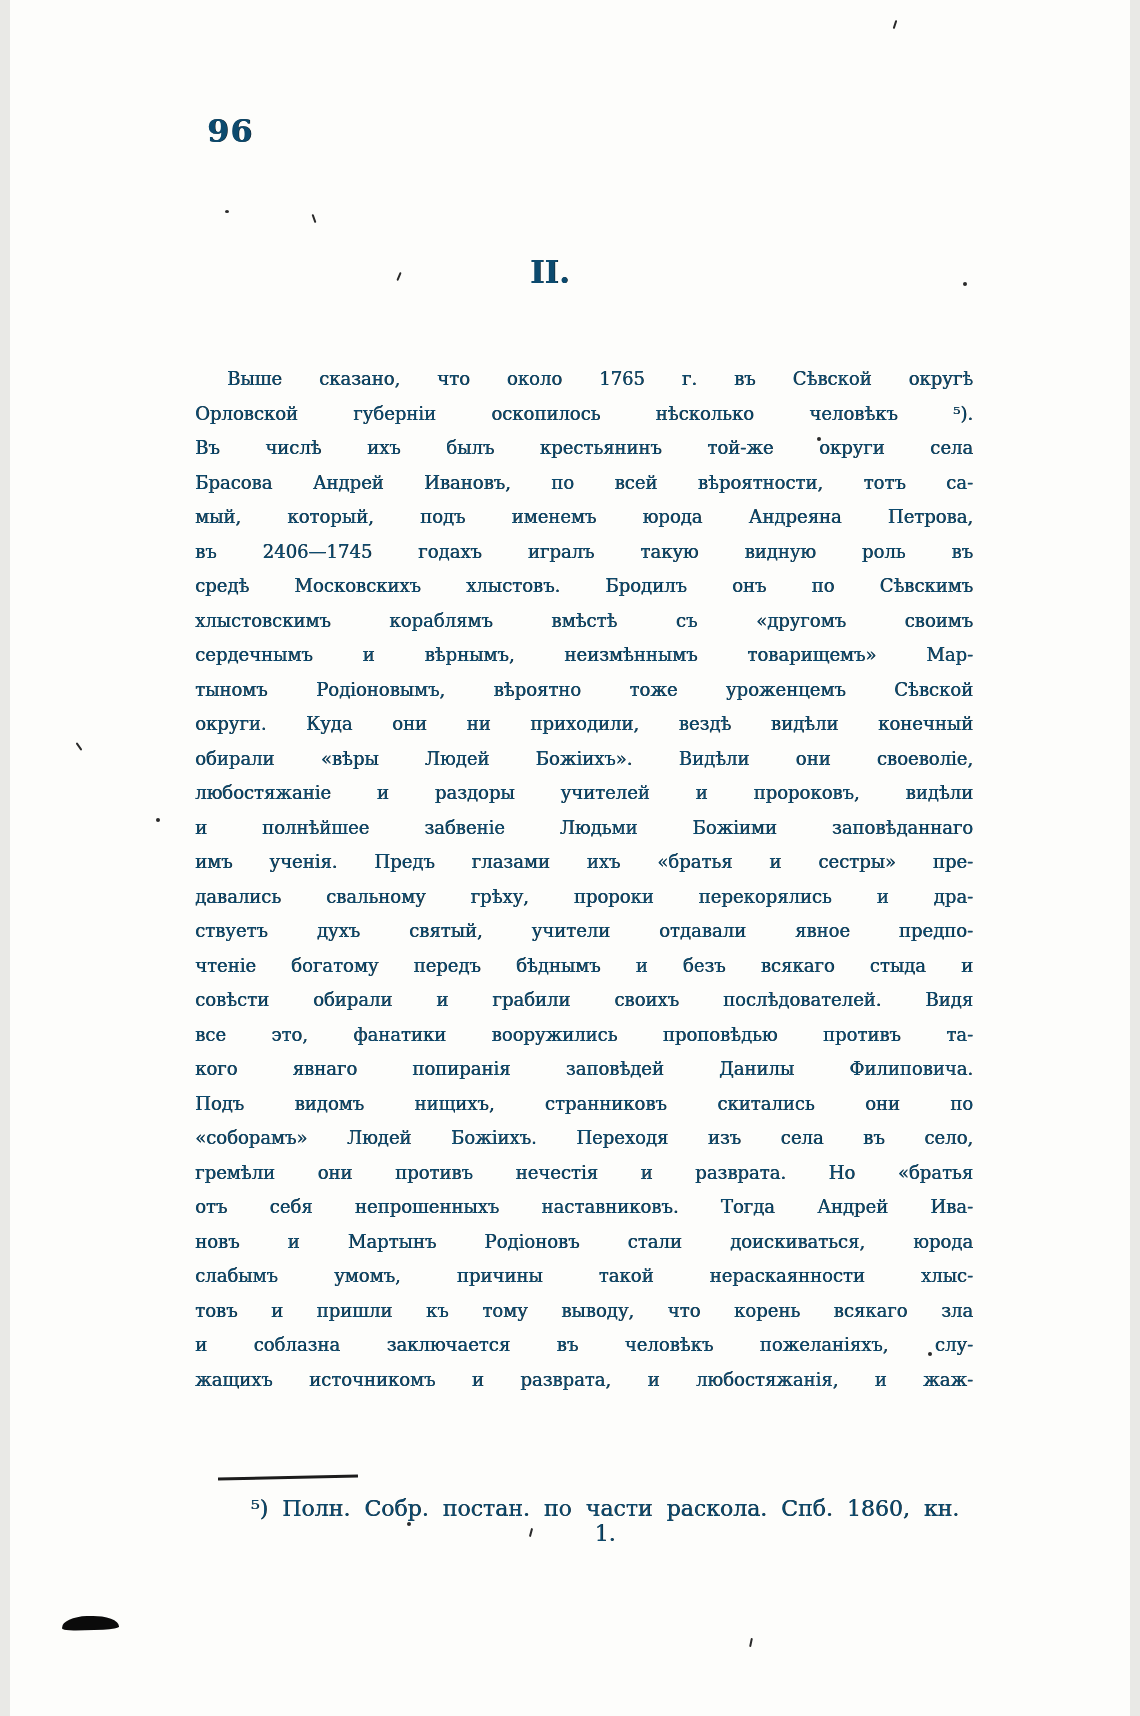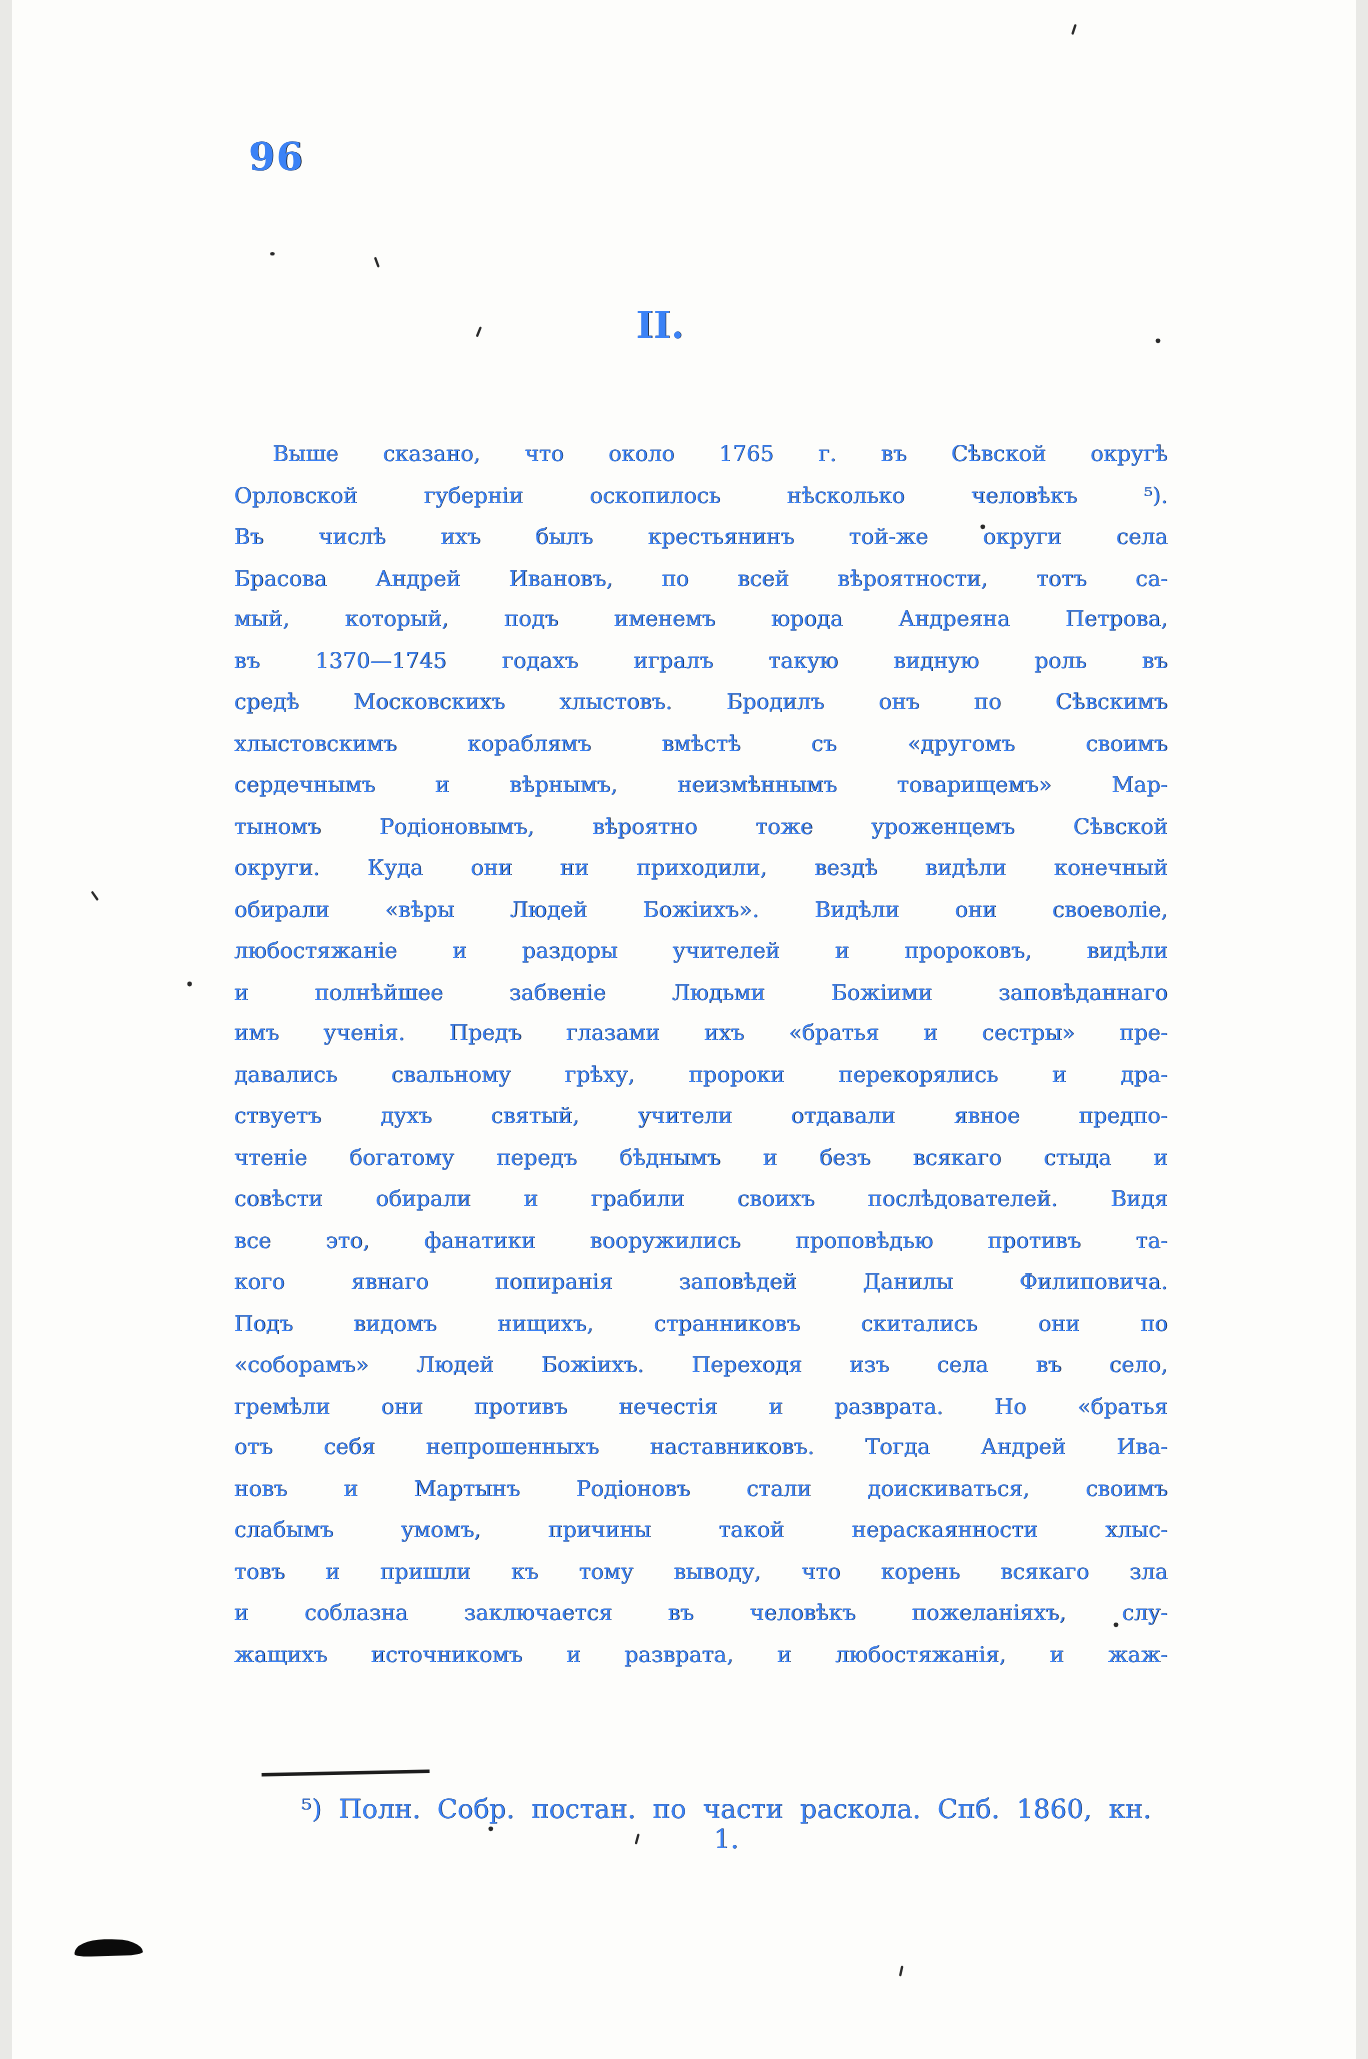--- a/index.html
+++ b/index.html
@@ -8,21 +8,21 @@
     background: #e9e9e6;
   }
   .page {
     position: relative;
     width: 1120px;
     height: 1716px;
     margin: 0 auto;
     background: #fdfdfb;
     overflow: hidden;
     font-family: "DejaVu Serif", serif;
-    color: #3b82f6;
+    color: #0c4a6e;
   }
   .page-number {
     position: absolute;
     left: 197px;
     top: 112px;
     font-size: 32px;
     font-weight: bold;
     letter-spacing: 1px;
     text-shadow: 0.5px 0 0 #161616;
   }
@@ -112,41 +112,41 @@
   <div class="page-number">96</div>
 
   <h2 class="section-heading">II.</h2>
 
   <div class="body-text" id="body-lines">
       <div class="line indent">Выше сказано, что около 1765 г. въ Сѣвской округѣ</div>
       <div class="line">Орловской губерніи оскопилось нѣсколько человѣкъ ⁵).</div>
       <div class="line">Въ числѣ ихъ былъ крестьянинъ той-же округи села</div>
       <div class="line">Брасова Андрей Ивановъ, по всей вѣроятности, тотъ са-</div>
       <div class="line">мый, который, подъ именемъ юрода Андреяна Петрова,</div>
-      <div class="line">въ 1370—1745 годахъ игралъ такую видную роль въ</div>
+      <div class="line">въ 2406—1745 годахъ игралъ такую видную роль въ</div>
       <div class="line">средѣ Московскихъ хлыстовъ. Бродилъ онъ по Сѣвскимъ</div>
       <div class="line">хлыстовскимъ кораблямъ вмѣстѣ съ «другомъ своимъ</div>
       <div class="line">сердечнымъ и вѣрнымъ, неизмѣннымъ товарищемъ» Мар-</div>
       <div class="line">тыномъ Родіоновымъ, вѣроятно тоже уроженцемъ Сѣвской</div>
       <div class="line">округи. Куда они ни приходили, вездѣ видѣли конечный</div>
       <div class="line">обирали «вѣры Людей Божіихъ». Видѣли они своеволіе,</div>
       <div class="line">любостяжаніе и раздоры учителей и пророковъ, видѣли</div>
       <div class="line">и полнѣйшее забвеніе Людьми Божіими заповѣданнаго</div>
       <div class="line">имъ ученія. Предъ глазами ихъ «братья и сестры» пре-</div>
       <div class="line">давались свальному грѣху, пророки перекорялись и дра-</div>
       <div class="line">ствуетъ духъ святый, учители отдавали явное предпо-</div>
       <div class="line">чтеніе богатому передъ бѣднымъ и безъ всякаго стыда и</div>
       <div class="line">совѣсти обирали и грабили своихъ послѣдователей. Видя</div>
       <div class="line">все это, фанатики вооружились проповѣдью противъ та-</div>
       <div class="line">кого явнаго попиранія заповѣдей Данилы Филиповича.</div>
       <div class="line">Подъ видомъ нищихъ, странниковъ скитались они по</div>
       <div class="line">«соборамъ» Людей Божіихъ. Переходя изъ села въ село,</div>
       <div class="line">гремѣли они противъ нечестія и разврата. Но «братья</div>
       <div class="line">отъ себя непрошенныхъ наставниковъ. Тогда Андрей Ива-</div>
-      <div class="line">новъ и Мартынъ Родіоновъ стали доискиваться, своимъ</div>
+      <div class="line">новъ и Мартынъ Родіоновъ стали доискиваться, юрода</div>
       <div class="line">слабымъ умомъ, причины такой нераскаянности хлыс-</div>
       <div class="line">товъ и пришли къ тому выводу, что корень всякаго зла</div>
       <div class="line">и соблазна заключается въ человѣкъ пожеланіяхъ, слу-</div>
       <div class="line">жащихъ источникомъ и разврата, и любостяжанія, и жаж-</div>
     </div>
 
   <div class="footnote-rule"></div>
 
   <div class="footnote">⁵) Полн. Собр. постан. по части раскола. Спб. 1860, кн. 1.</div>
 

